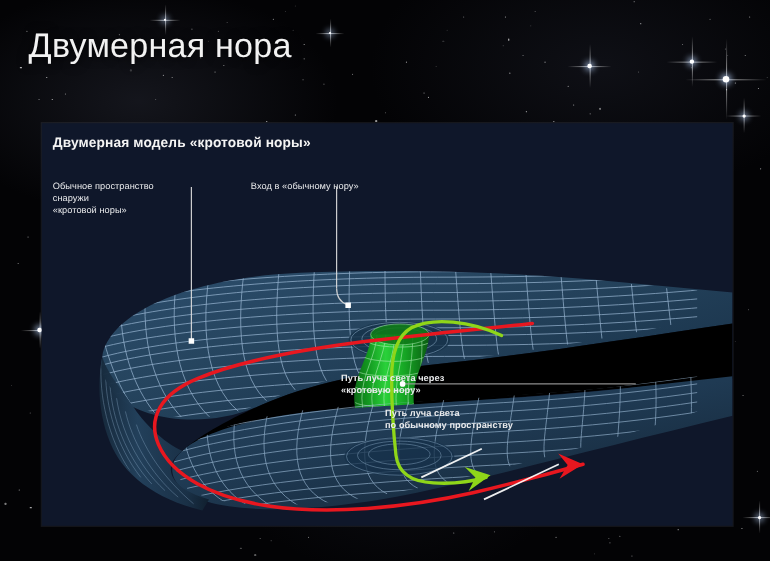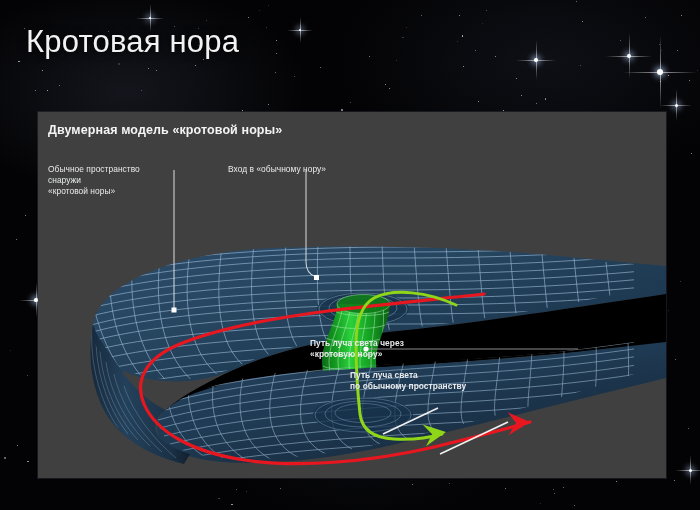--- a/index.html
+++ b/index.html
@@ -30,21 +30,21 @@
   
   .slide-title{
     position:absolute;left:26px;top:24px;
     font-size:31px;font-weight:400;color:#f2f2f2;letter-spacing:.2px;
     text-shadow:0 0 10px rgba(0,0,0,.9);
   }
 
   
   .panel{
     position:absolute;left:38px;top:112px;width:628px;height:366px;
-    background:#404040;overflow:hidden;
+    background:#0f172a;overflow:hidden;
     box-shadow:0 0 0 1px rgba(120,130,150,.16);
   }
   .panel-title{
     position:absolute;left:10px;top:11px;
     font-size:12.5px;font-weight:700;color:#f4f4f4;letter-spacing:.1px;
   }
 
   .diagram{position:absolute;inset:0;}
   .diagram svg{position:absolute;left:0;top:0;}
 
@@ -362,21 +362,21 @@
           <b style="width: 2.6px; height: 2.6px; left: -1.3px; top: -1.3px;"></b>
         </div>
         <div class="spike" style="left: 690px; top: 470px;">
           <i style="width: 30px; height: 1px; left: -15px; top: 0px; opacity: 0.75;"></i>
           <i class="v" style="height: 30px; width: 1px; top: -15px; left: 0px; opacity: 0.75;"></i>
           <b style="width: 3px; height: 3px; left: -1.5px; top: -1.5px;"></b>
         </div>
       </div>
   </div>
 
-  <div class="slide-title">Кротовая нора</div>
+  <div class="slide-title">Двумерная нора</div>
 
   <div class="panel">
 
     <div class="panel-title">Двумерная модель «кротовой норы»</div>
 
     <div class="diagram">
       <svg width="628" height="366" viewBox="0 0 628 366" xmlns="http://www.w3.org/2000/svg">
         <defs>
 
           <linearGradient id="gUp" x1="0" y1="0" x2="1" y2="0.5">

